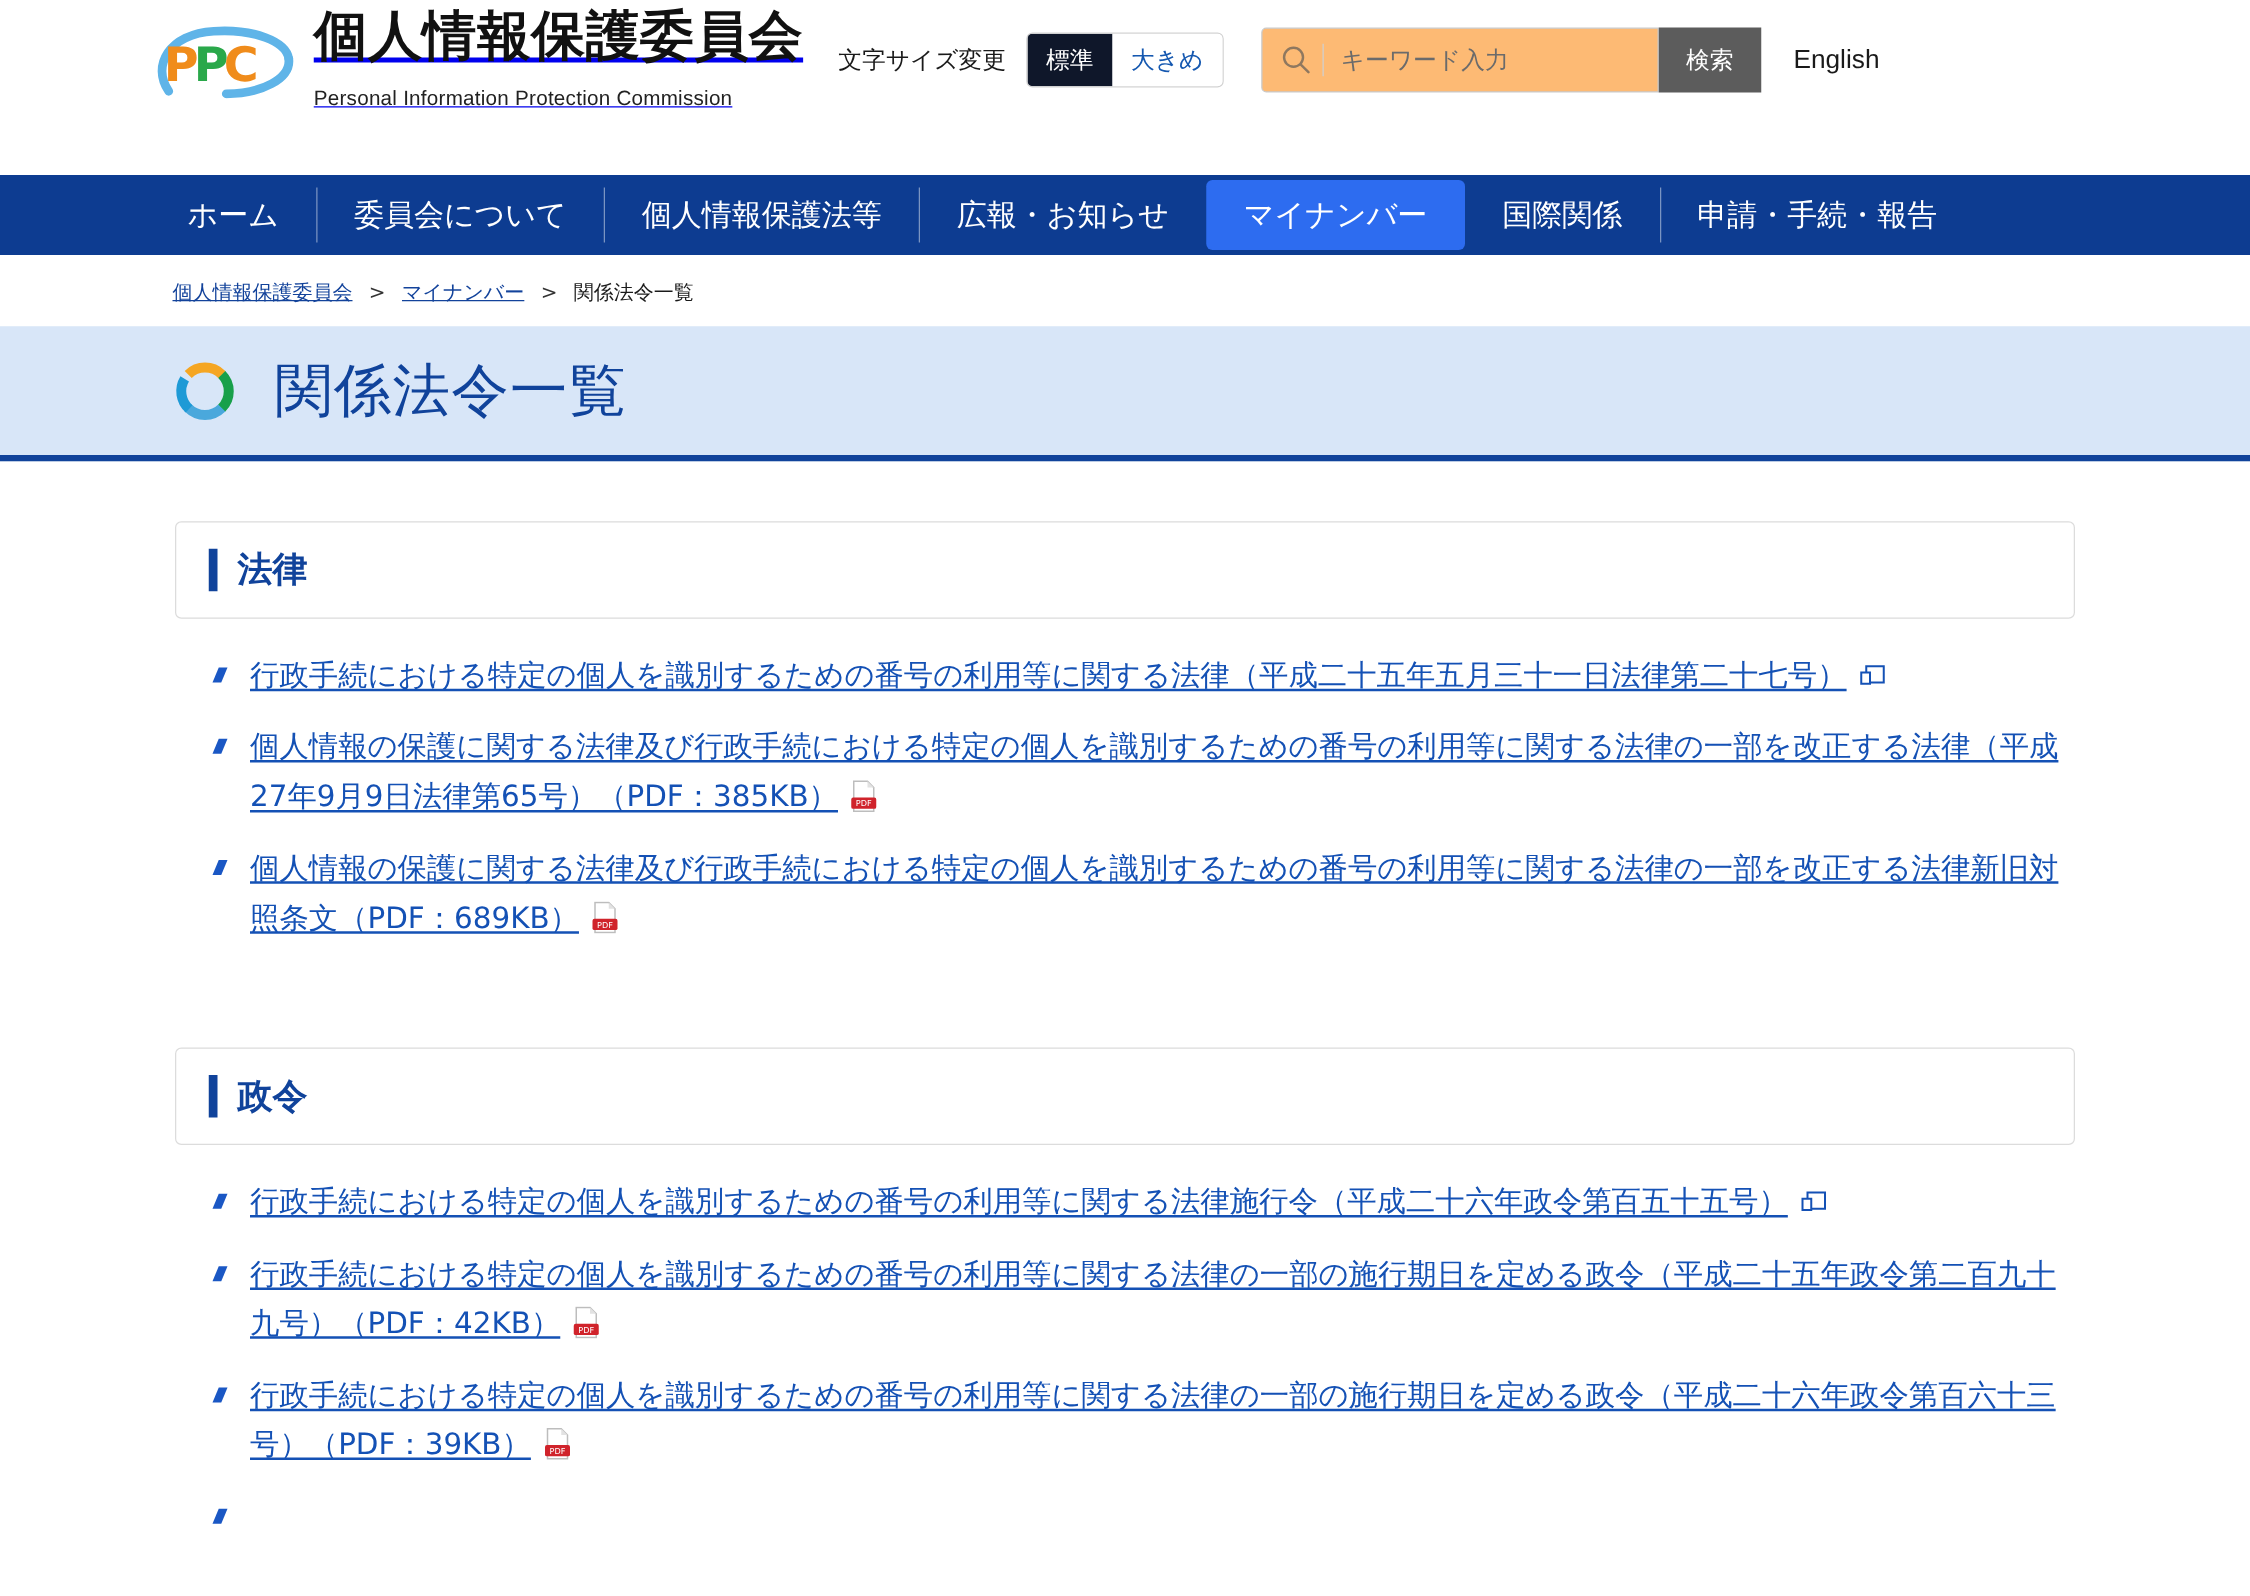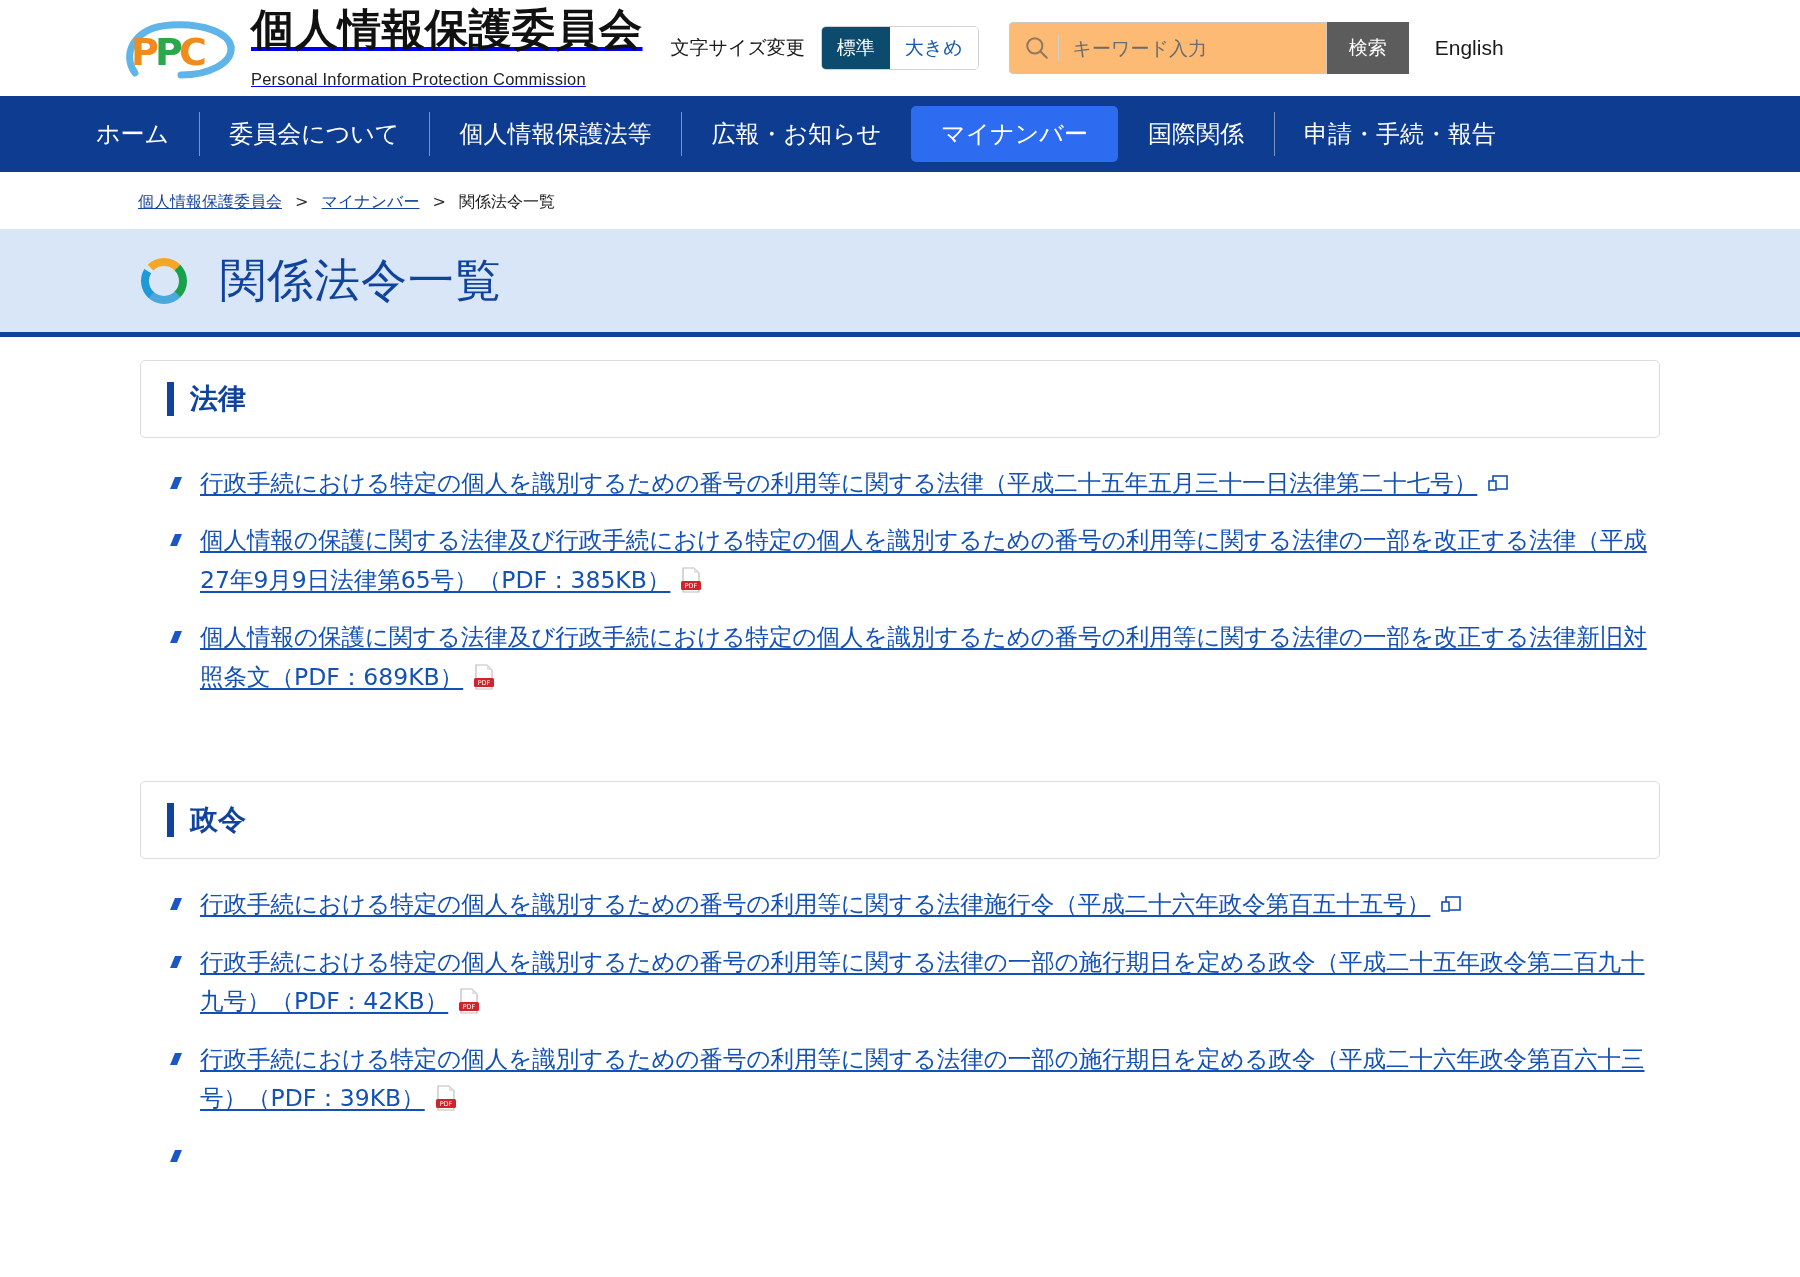--- a/index.html
+++ b/index.html
@@ -63,21 +63,21 @@
     display: flex; align-items: center; justify-content: center;
     font-size: 19px;
     padding: 0 15px;
     cursor: pointer;
     background: #ffffff;
     color: #1558b0;
     border: none;
     font-family: "DejaVu Sans", "Liberation Sans", sans-serif;
     min-width: 66px;
   }
-  .fs-btn.active { background: #0c4a6e; color: #ffffff; }
+  .fs-btn.active { background: #0f172a; color: #ffffff; }
 
   .search-wrap {
     display: flex;
     align-items: stretch;
     margin-left: 30px;
     height: 52px;
   }
   .search-box {
     width: 318px;
     border: 1px solid #c9c9c9;
@@ -111,24 +111,25 @@
     margin-left: 26px;
     font-size: 21px;
     color: #1a1a1a;
     text-decoration: none;
     white-space: nowrap;
   }
 
   
   .gnav {
     background: #0d3c91;
-    height: 76px;
-    display: flex;
-    align-items: center;
-    padding-left: 66px;
+    height: 64px;
+    display: flex;
+    align-items: center;
+    padding-left: 120px;
+    margin-top: 44px;
   }
   .gnav-inner { display: flex; align-items: stretch; height: 56px; }
   .gnav-item {
     display: flex; align-items: center; justify-content: center;
     color: #ffffff;
     font-size: 24px;
     padding: 0 30px;
     text-decoration: none;
     white-space: nowrap;
     position: relative;
@@ -173,21 +174,21 @@
     color: #10439b;
     font-weight: normal;
     margin: 0;
     letter-spacing: 1px;
     font-family: "DejaVu Sans", "Liberation Sans", sans-serif;
   }
 
   
   .main { padding: 0 140px 60px 140px; }
 
-  .section { margin-top: 23px; }
+  .section { margin-top: 48px; }
   .section-head {
     border: 1px solid #dcdcdc;
     border-radius: 5px;
     height: 78px;
     display: flex;
     align-items: center;
     padding-left: 26px;
     background: #ffffff;
   }
   .section-bar {

